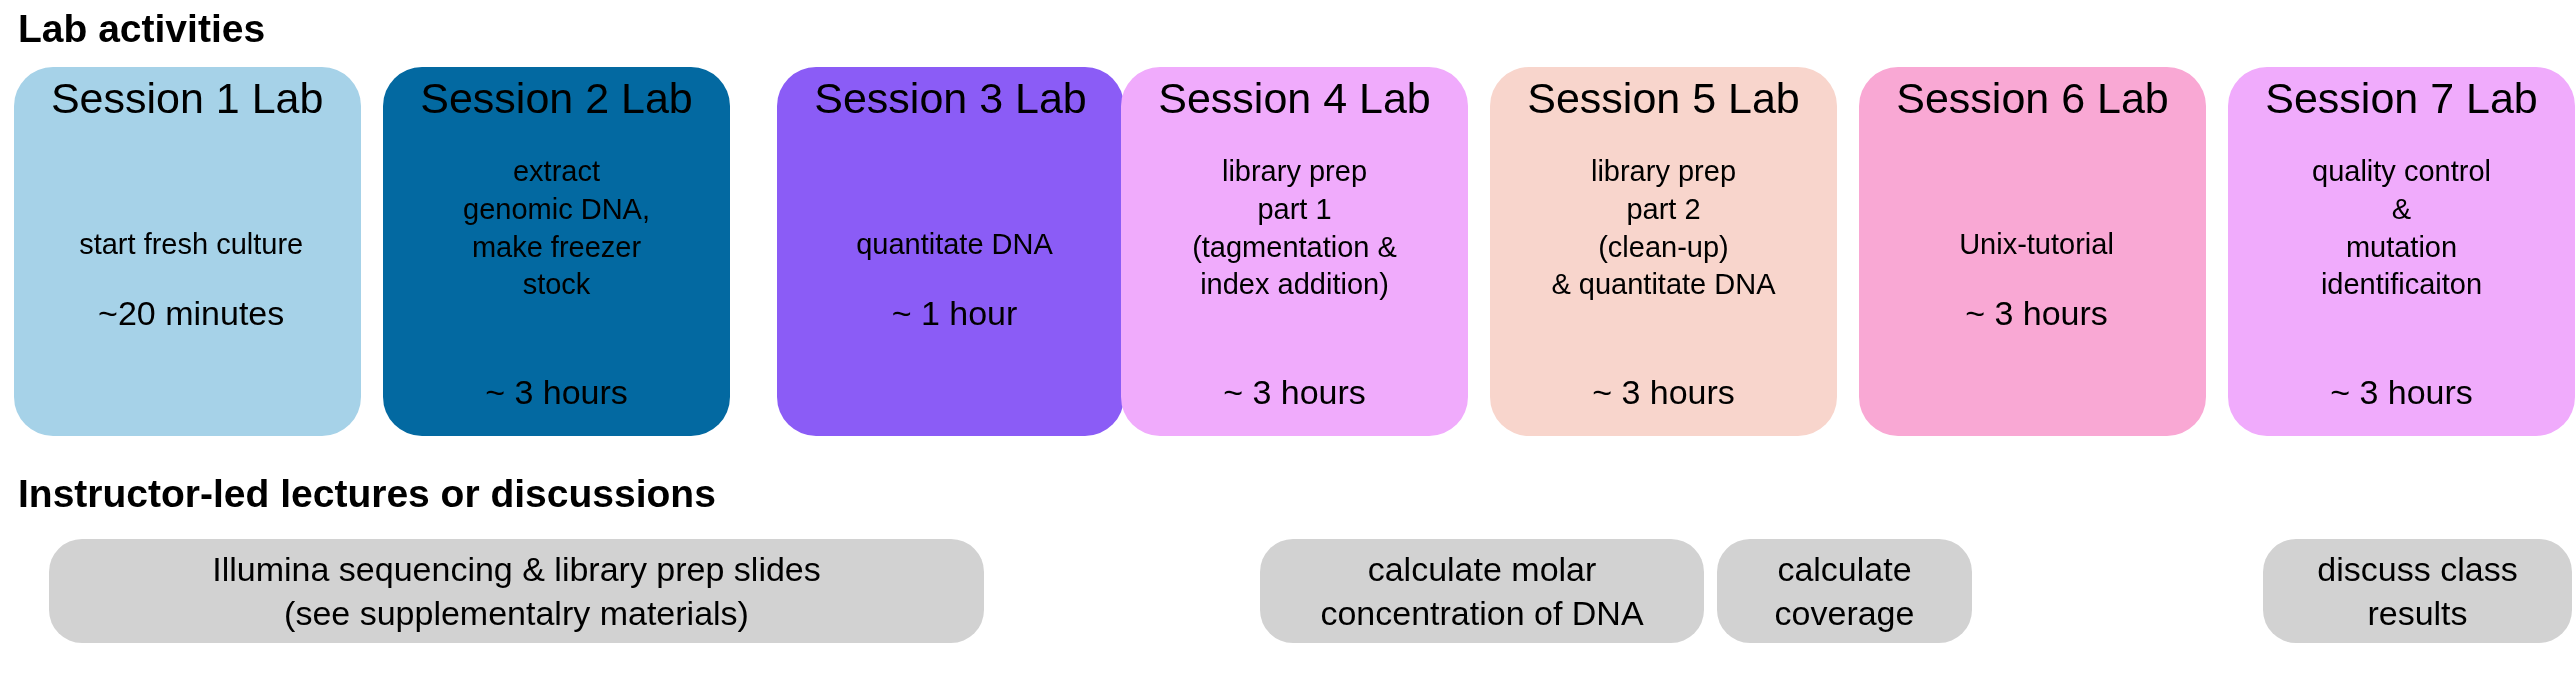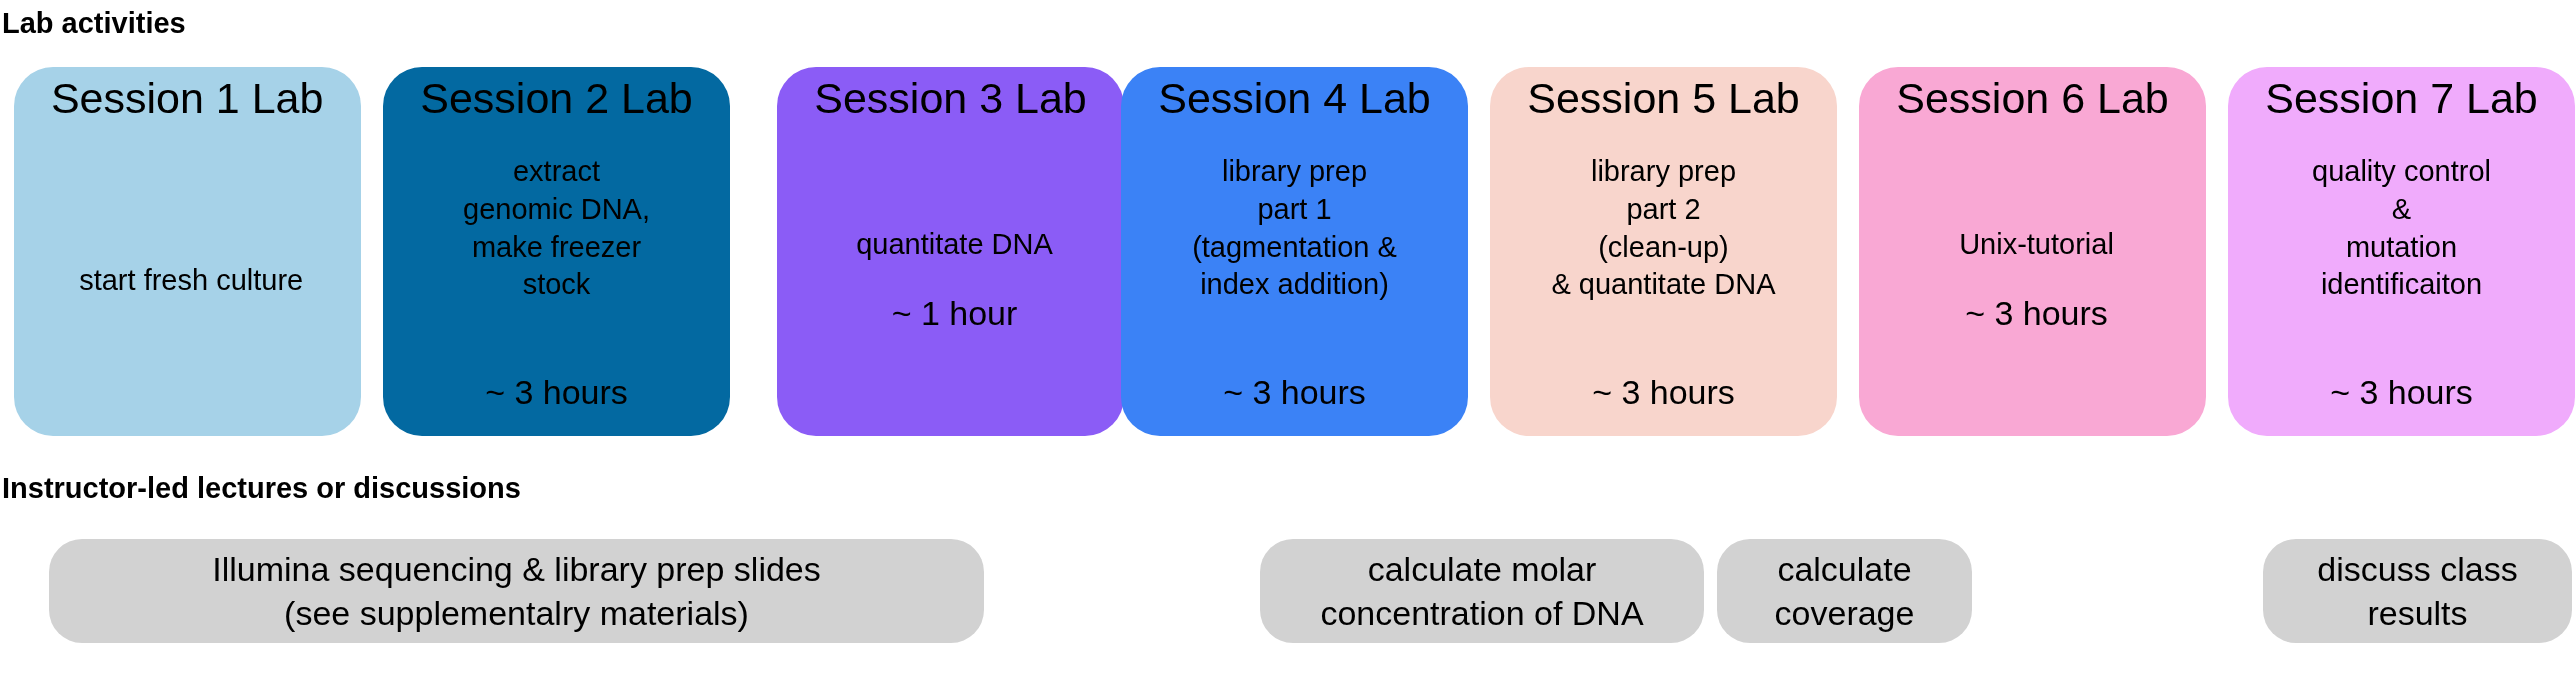--- a/index.html
+++ b/index.html
@@ -14,23 +14,23 @@
     overflow: hidden;
     font-family: "Liberation Sans", sans-serif;
     color: #000000;
   }
   .page {
     position: absolute;
     inset: 0;
   }
   .section-heading {
     position: absolute;
-    left: 2px;
+    left: 18px;
     margin: 0;
-    font-size: 29px;
+    font-size: 39px;
     font-weight: bold;
     letter-spacing: 0px;
     white-space: nowrap;
   }
   #lab-heading { top: 6.9px; }
   #lectures-heading { top: 472px; }
 
   .session-box {
     position: absolute;
     top: 67px;
@@ -95,20 +95,21 @@
 <div class="page">
   <h1 class="section-heading" id="lab-heading">Lab activities</h1>
 
   <div id="sessions-row">
       <div class="session-box layout-mid" style="left: 13.7px; background: rgb(166, 210, 232);">
         <div class="session-title">Session 1 Lab</div>
         <div class="session-body">
           <div class="session-desc">
             <span class="desc-line">start fresh culture</span>
           </div>
+          <div class="session-duration">~20 minutes</div>
         </div>
       </div>
       <div class="session-box layout-top" style="left: 383px; background: #0369a1;">
         <div class="session-title">Session 2 Lab</div>
         <div class="session-body">
           <div class="session-desc">
             <span class="desc-line">extract</span>
             <span class="desc-line">genomic DNA,</span>
             <span class="desc-line">make freezer</span>
             <span class="desc-line">stock</span>
@@ -118,21 +119,21 @@
       </div>
       <div class="session-box layout-mid" style="left: 777px; background: #8b5cf6;">
         <div class="session-title">Session 3 Lab</div>
         <div class="session-body">
           <div class="session-desc">
             <span class="desc-line">quantitate DNA</span>
           </div>
           <div class="session-duration">~ 1 hour</div>
         </div>
       </div>
-      <div class="session-box layout-top" style="left: 1121px; background: #3b82f6;">
+      <div class="session-box layout-top" style="left: 1121px; background: #f0abfc;">
         <div class="session-title">Session 4 Lab</div>
         <div class="session-body">
           <div class="session-desc">
             <span class="desc-line">library prep</span>
             <span class="desc-line">part 1</span>
             <span class="desc-line">(tagmentation &amp;</span>
             <span class="desc-line">index addition)</span>
           </div>
           <div class="session-duration">~ 3 hours</div>
         </div>

